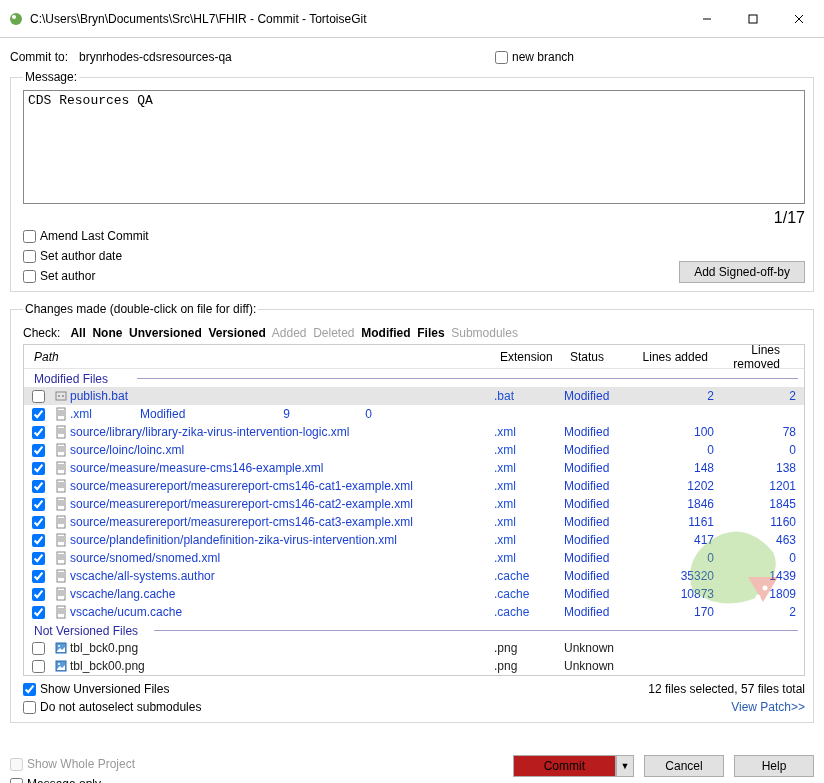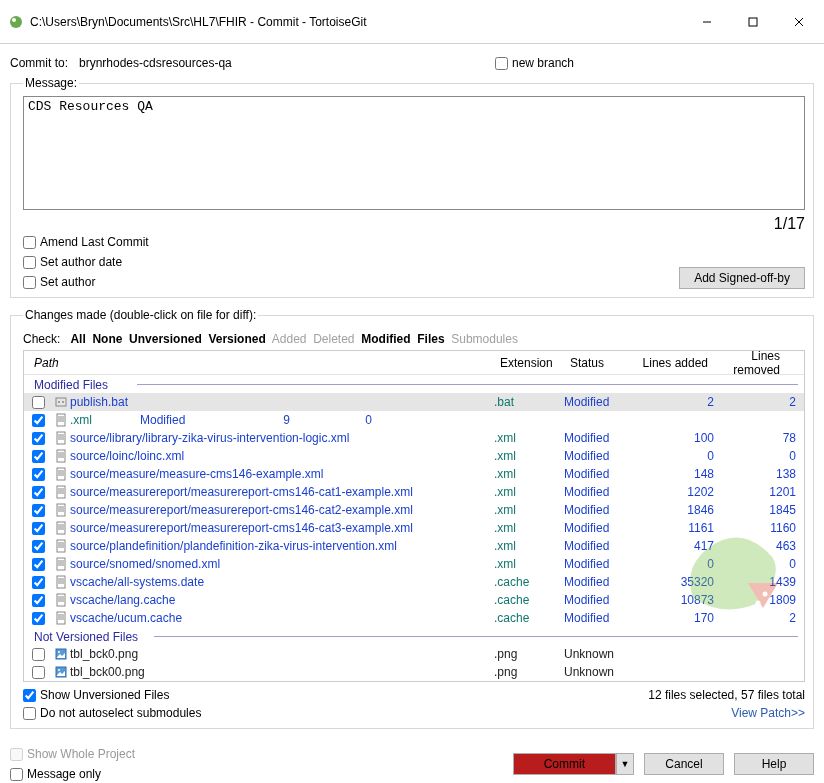--- a/index.html
+++ b/index.html
@@ -1,17 +1,17 @@
 <!DOCTYPE html>
 <html><head>
 <meta charset="utf-8">
 <style>
 * { box-sizing: border-box; margin: 0; padding: 0; }
 body { font-family: "Segoe UI", Tahoma, sans-serif; font-size: 12px; background: #fff; width: 824px; height: 783px; overflow: hidden; position: relative; }
-.titlebar { height: 44px; display: flex; align-items: center; padding: 0 2px 0 8px; border-bottom: 1px solid #d0d0d0; }
+.titlebar { height: 38px; display: flex; align-items: center; padding: 0 2px 0 8px; border-bottom: 1px solid #d0d0d0; }
 .titlebar .app-icon { width: 16px; height: 16px; margin-right: 6px; }
 .titlebar .title { flex: 1; font-size: 12px; }
 .winbtn { width: 46px; height: 30px; display: flex; align-items: center; justify-content: center; }
 .content { padding: 6px 10px 10px 10px; }
 .row { display: flex; align-items: center; margin: 6px 0; }
 .row label.lbl { min-width: 65px; }
 .row .branch { margin-left: 4px; }
 .chk { display: inline-flex; align-items: center; gap: 4px; }
 .chk input { width: 13px; height: 13px; }
 fieldset { border: 1px solid #d8d8d8; padding: 6px 8px 8px 12px; margin-top: 4px; }
@@ -38,21 +38,21 @@
 .grp { color: #2a2aa0; font-size: 12px; padding: 3px 6px 1px 10px; position: relative; }
 .grp::after { content: ""; position: absolute; left: 113px; right: 6px; top: 50%; height: 1px; background: #a0a0c8; }
 .grp.nv::after { left: 130px; }
 .frow { display: flex; align-items: center; height: 18px; font-size: 12px; }
 .frow.sel { background: #e5e5e5; }
 .frow .cb { width: 28px; display: flex; justify-content: center; }
 .frow .cb input { width: 13px; height: 13px; }
 .frow .ic { width: 18px; display: flex; justify-content: center; }
 .frow .nm { flex: 1; color: #1a3fd0; white-space: nowrap; overflow: hidden; }
 .frow .nm.unk { color: #222; }
-.frow .ext { width: 70px; color: #0f766e; }
+.frow .ext { width: 70px; color: #1d4ed8; }
 .frow .ext.unk { color: #222; }
 .frow .st { width: 70px; color: #1a3fd0; }
 .frow .st.unk { color: #222; }
 .frow .la { width: 80px; text-align: right; color: #1a3fd0; }
 .frow .lr { width: 90px; text-align: right; color: #1a3fd0; padding-right: 8px; }
 .statusrow { display: flex; justify-content: space-between; align-items: center; margin-top: 6px; font-size: 12px; }
 .statusrow .cbs { display: flex; flex-direction: column; gap: 4px; }
 .link { color: #2a5db0; cursor: pointer; }
 .bottom { display: flex; justify-content: space-between; align-items: center; margin-top: 18px; }
 .bottom .right { display: flex; gap: 10px; }
@@ -331,21 +331,21 @@
               <input type="checkbox" checked="" style="">
             </div>
             <div class="ic">
               <svg class="fico" viewBox="0 0 14 14">
                 <rect x="3" y="1" width="8" height="12" fill="#fff" stroke="#888"></rect>
                 <line x1="4" y1="4" x2="10" y2="4" stroke="#888"></line>
                 <line x1="4" y1="6" x2="10" y2="6" stroke="#888"></line>
                 <line x1="4" y1="8" x2="10" y2="8" stroke="#888"></line>
               </svg>
             </div>
-            <div class="nm">vscache/all-systems.date</div>
+            <div class="nm">vscache/all-systems.author</div>
             <div class="ext">.cache</div>
             <div class="st">Modified</div>
             <div class="la">35320</div>
             <div class="lr">1439</div>
           </div>
           <div class="frow">
             <div class="cb">
               <input type="checkbox" checked="" style="">
             </div>
             <div class="ic">
@@ -438,21 +438,21 @@
       </div>
       <div style="text-align:right;">
         <div>12 files selected, 57 files total</div>
         <div style="margin-top:4px;"><a class="link">View Patch&gt;&gt;</a></div>
       </div>
     </div>
   </fieldset>
 
   <div class="bottom">
     <div class="cbs" style="display:flex; flex-direction:column; gap:6px;">
-      <label class="chk" style="color:#999;">
+      <label class="chk" style="color:#999;margin-top:16px;">
           <input type="checkbox" disabled="" style="">
           <span>Show Whole Project</span>
         </label>
       <label class="chk">
           <input type="checkbox" style="">
           <span>Message only</span>
         </label>
     </div>
     <div class="right">
       <div class="splitbtn">

